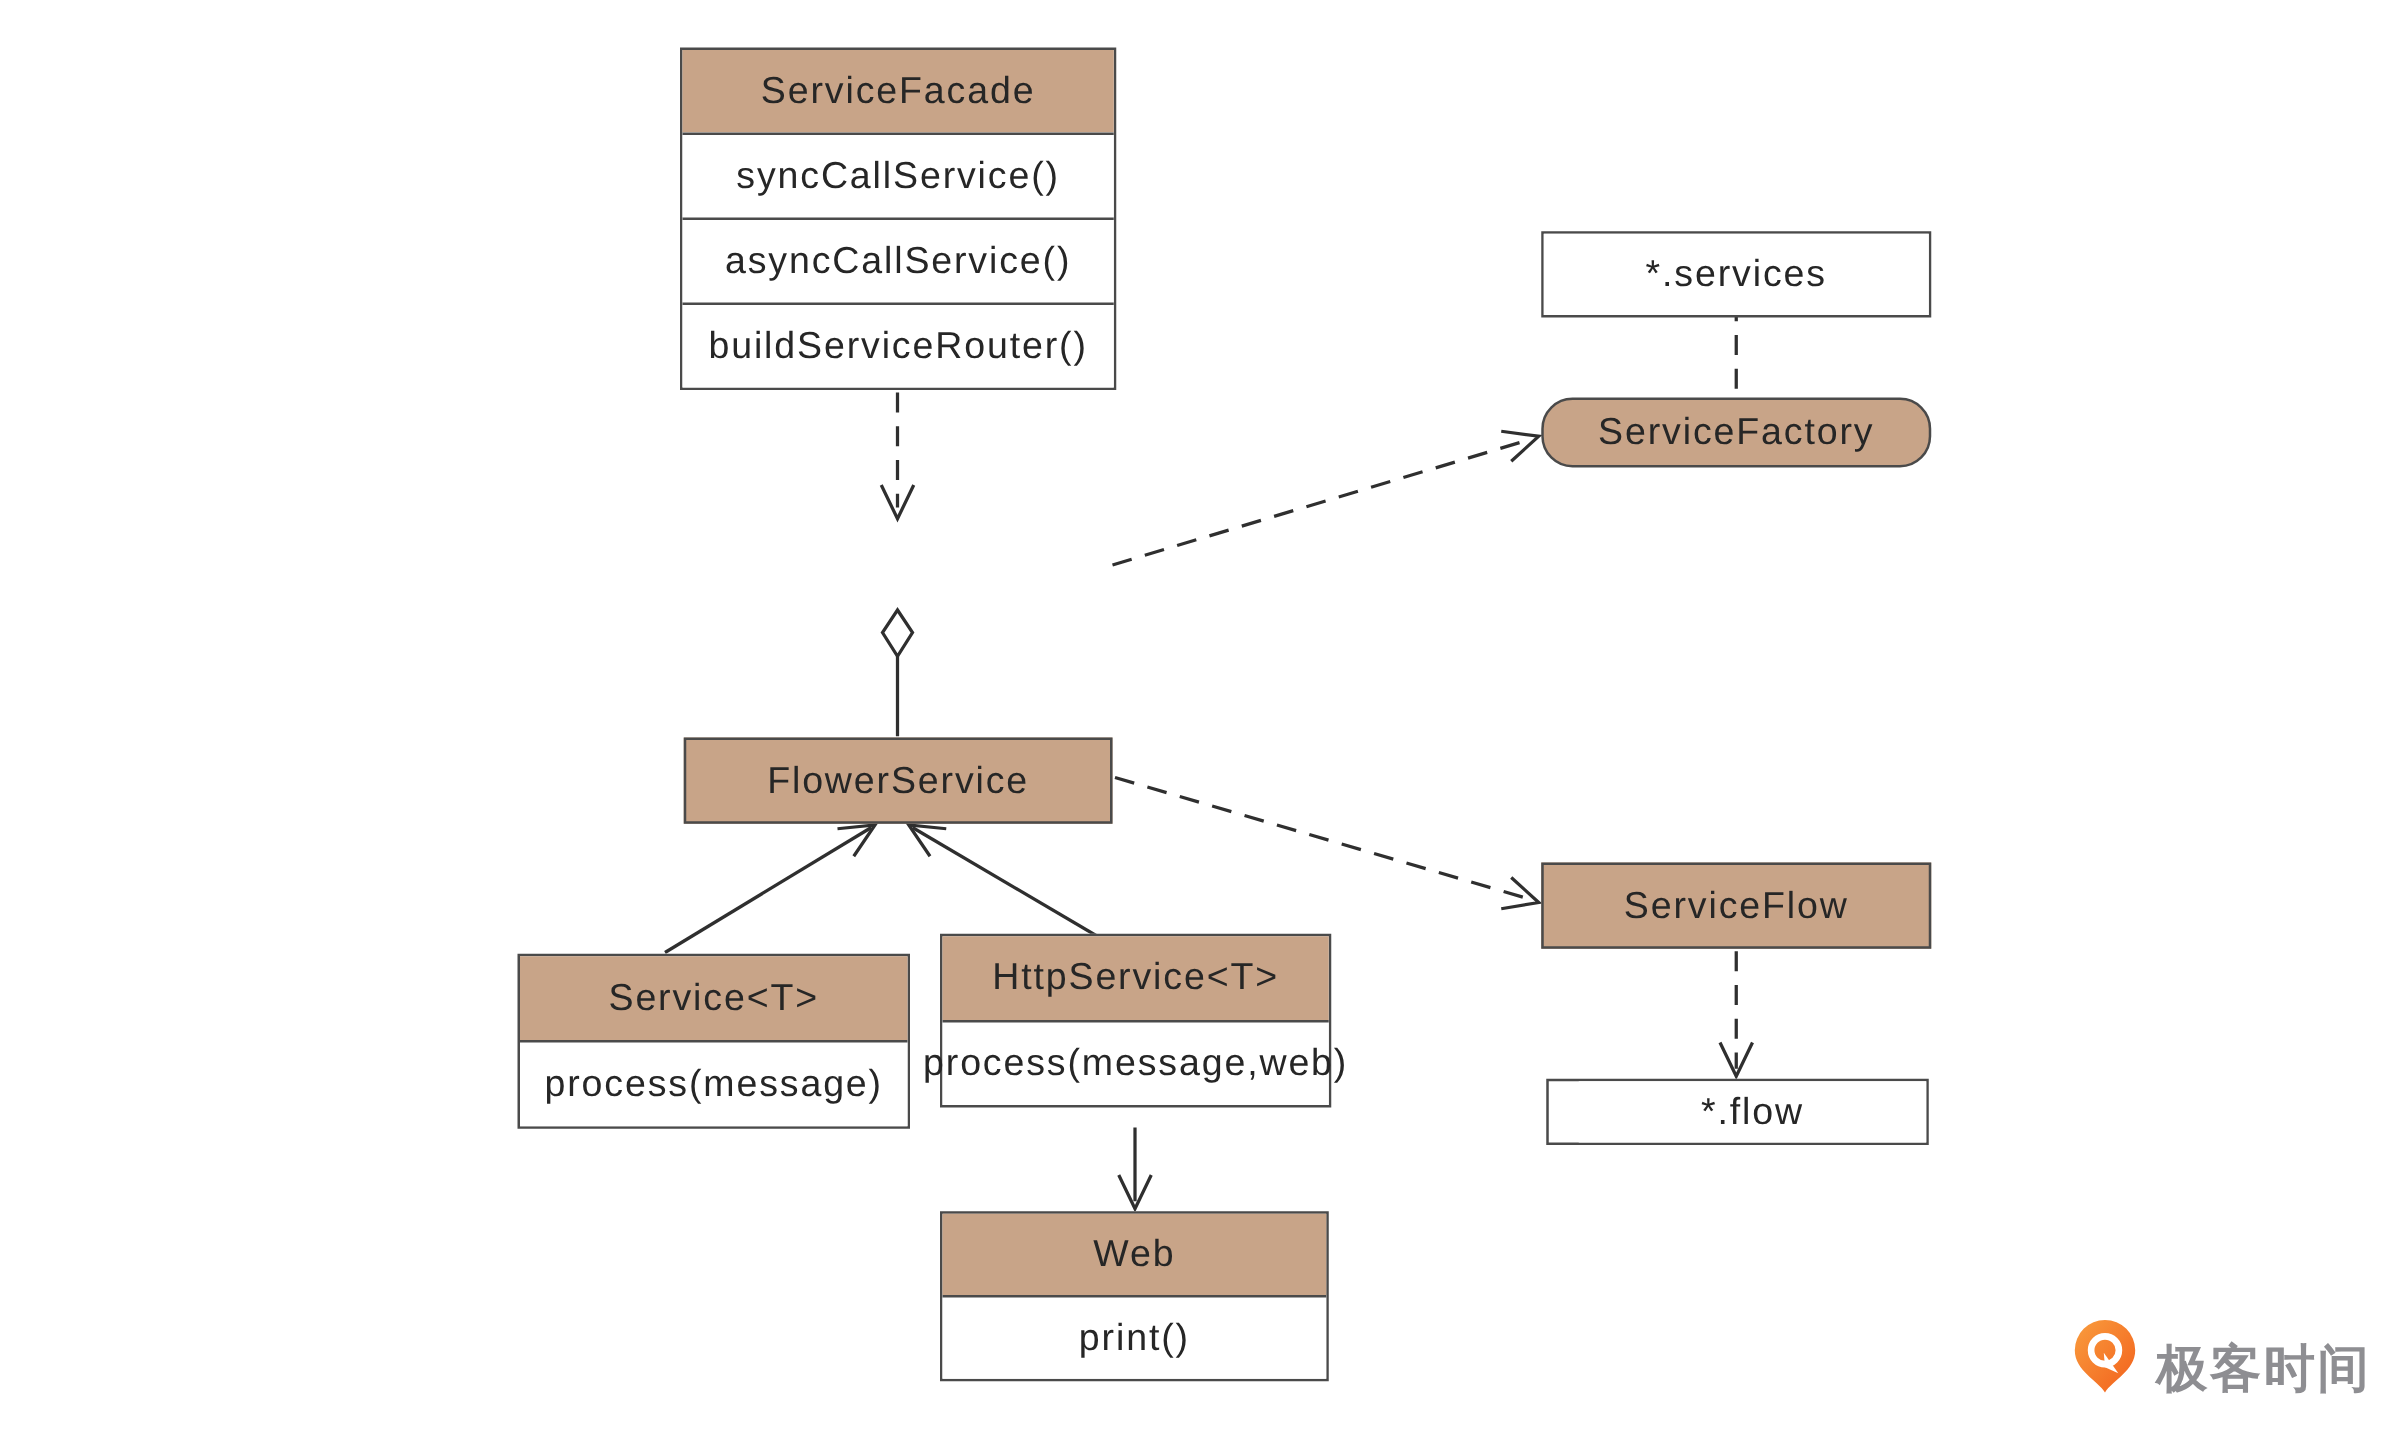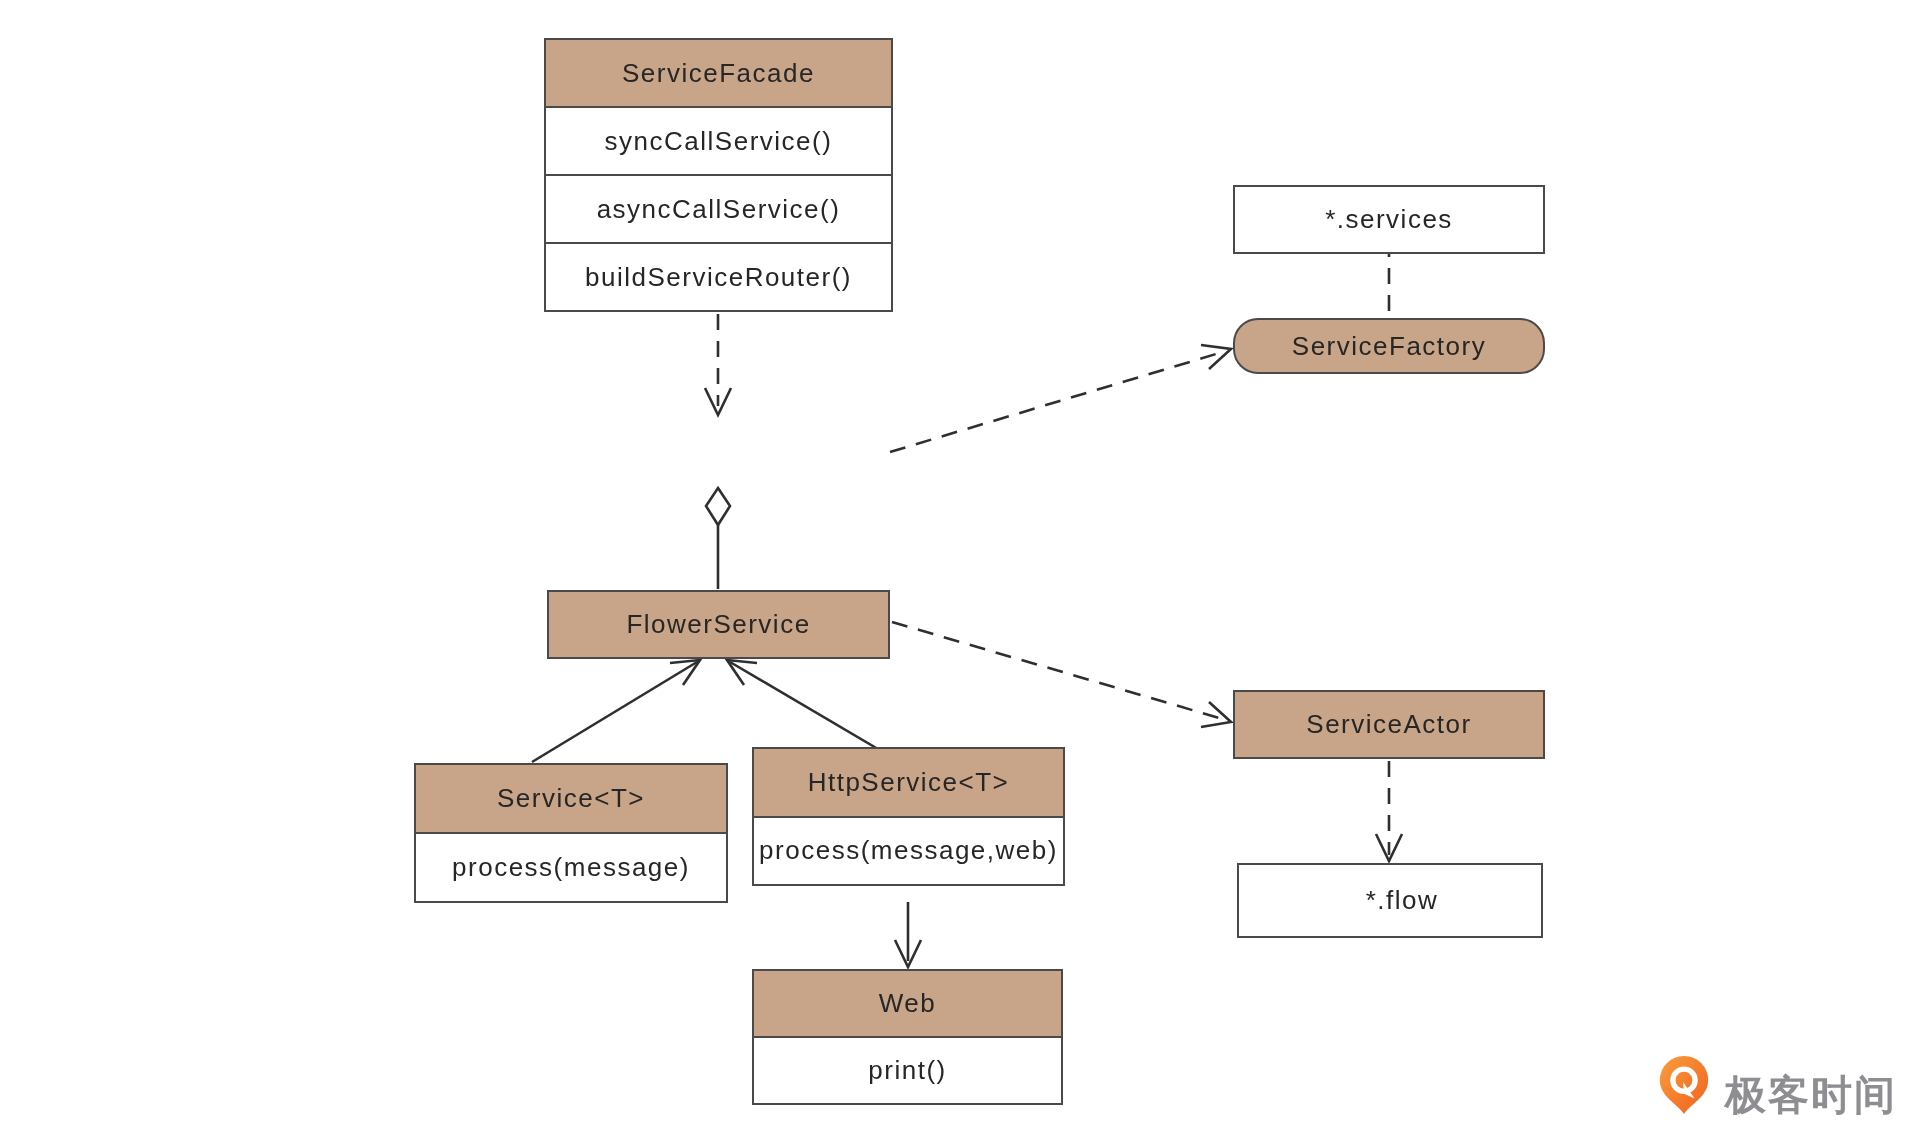--- a/index.html
+++ b/index.html
@@ -10,21 +10,21 @@
     overflow:hidden;
     font-family:"Liberation Sans","DejaVu Sans",sans-serif;
   }
   #wires{position:absolute;left:0;top:0;width:1920px;height:1146px;pointer-events:none;}
   .uml-box{
     position:absolute;
     box-sizing:border-box;
     border:2.5px solid #4a4a4a;
     background:#ffffff;
     color:#262626;
-    font-size:26px;
+    font-size:30px;
     letter-spacing:1.5px;
     display:flex;
     flex-direction:column;
   }
   .uml-box .hd{
     background:#c8a488;
     flex:1;
     display:flex;align-items:center;justify-content:center;
   }
   .uml-box .row{
@@ -100,34 +100,34 @@
   <div class="uml-box solid" style="left:1233px;top:318px;width:312px;height:56px;border-radius:25px;">
     <div class="hd">ServiceFactory</div>
   </div>
 
 
   <div class="uml-box solid" style="left:547px;top:590px;width:343px;height:69px;">
     <div class="hd">FlowerService</div>
   </div>
 
   <div class="uml-box solid" style="left:1233px;top:690px;width:312px;height:69px;">
-    <div class="hd">ServiceActor</div>
+    <div class="hd">ServiceFlow</div>
   </div>
 
   <div class="uml-box" style="left:373px;top:763px;width:314px;height:140px;margin-left:41px;">
     <div class="hd">Service&lt;T&gt;</div>
     <div class="row">process(message)</div>
   </div>
 
   <div class="uml-box" style="left:752px;top:747px;width:313px;height:139px;">
     <div class="hd">HttpService&lt;T&gt;</div>
     <div class="row">process(message,web)</div>
   </div>
 
-  <div class="uml-box plain" style="left:1237px;top:863px;width:306px;height:75px;padding-left:24px;">
+  <div class="uml-box plain" style="left:1237px;top:863px;width:306px;height:53px;padding-left:24px;">
     <div class="hd">*.flow</div>
   </div>
 
   <div class="uml-box" style="left:752px;top:969px;width:311px;height:136px;">
     <div class="hd">Web</div>
     <div class="row">print()</div>
   </div>
 
   <div id="logo">
     <svg width="58" height="64" viewBox="0 0 60 64">

